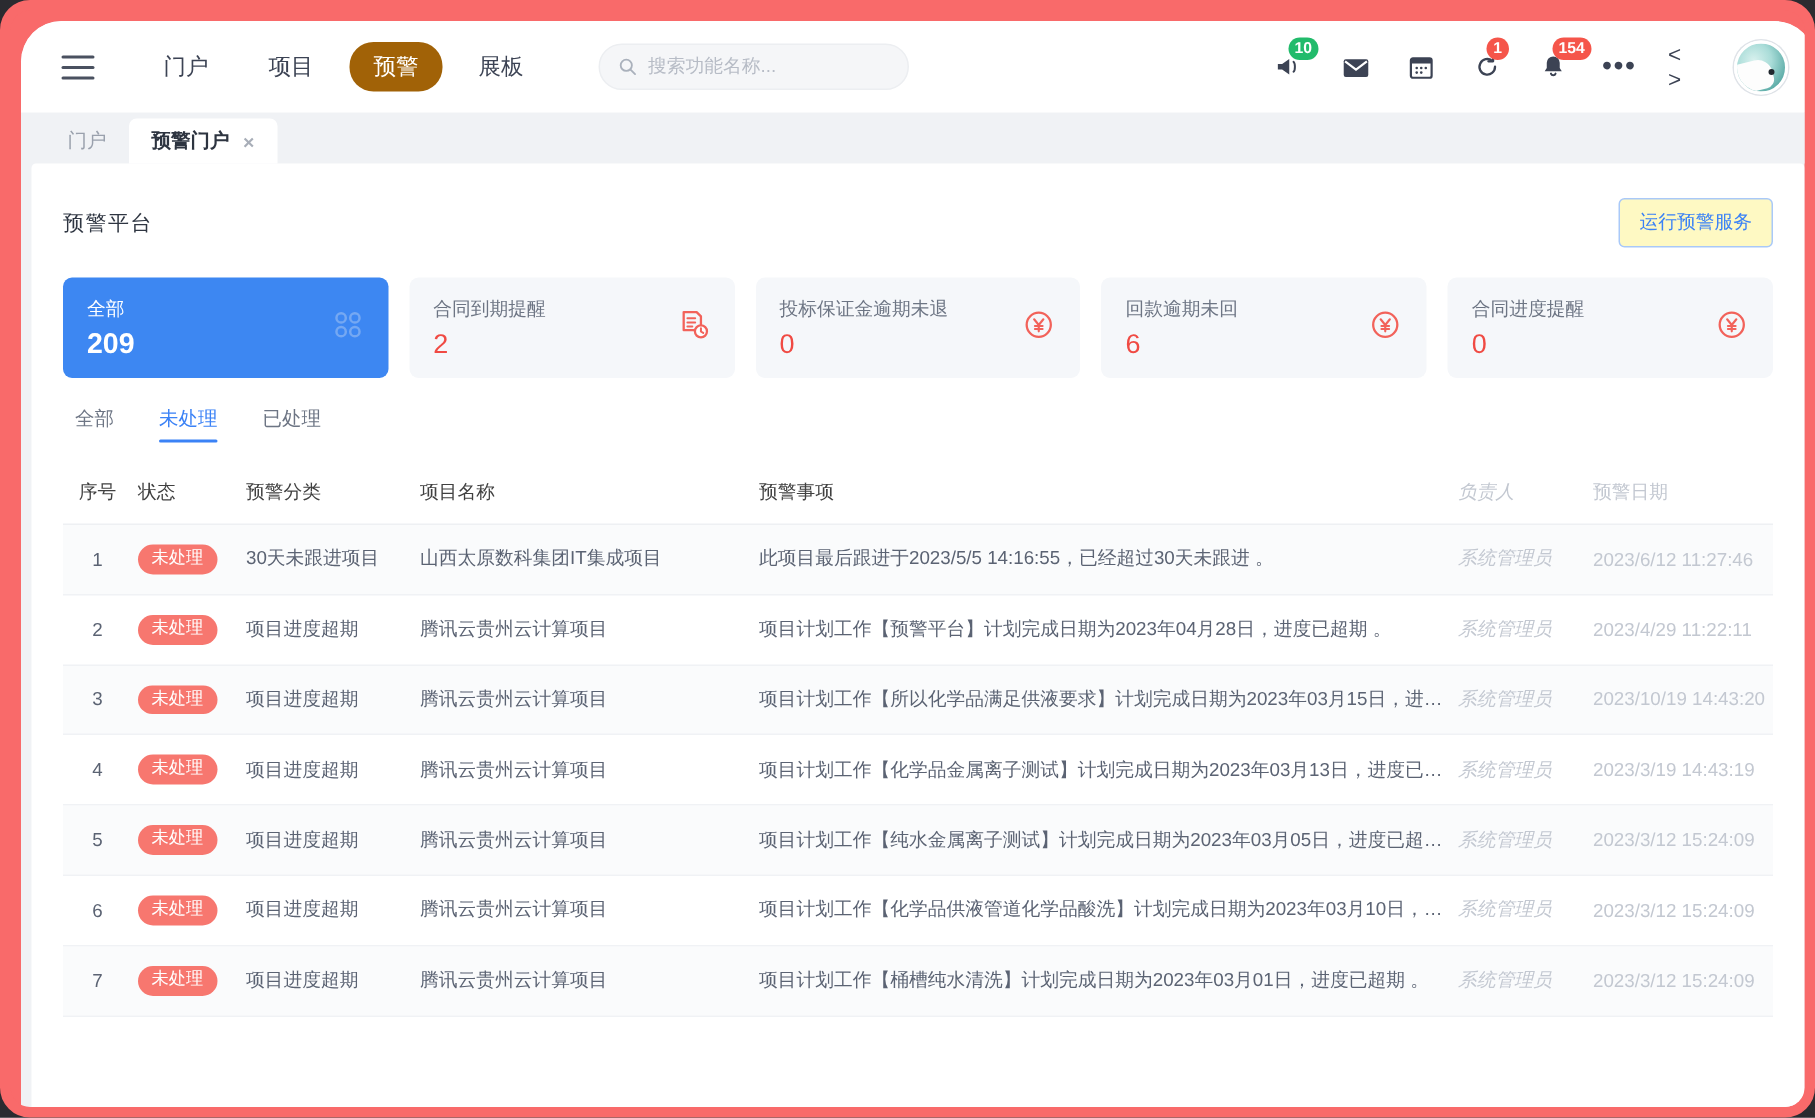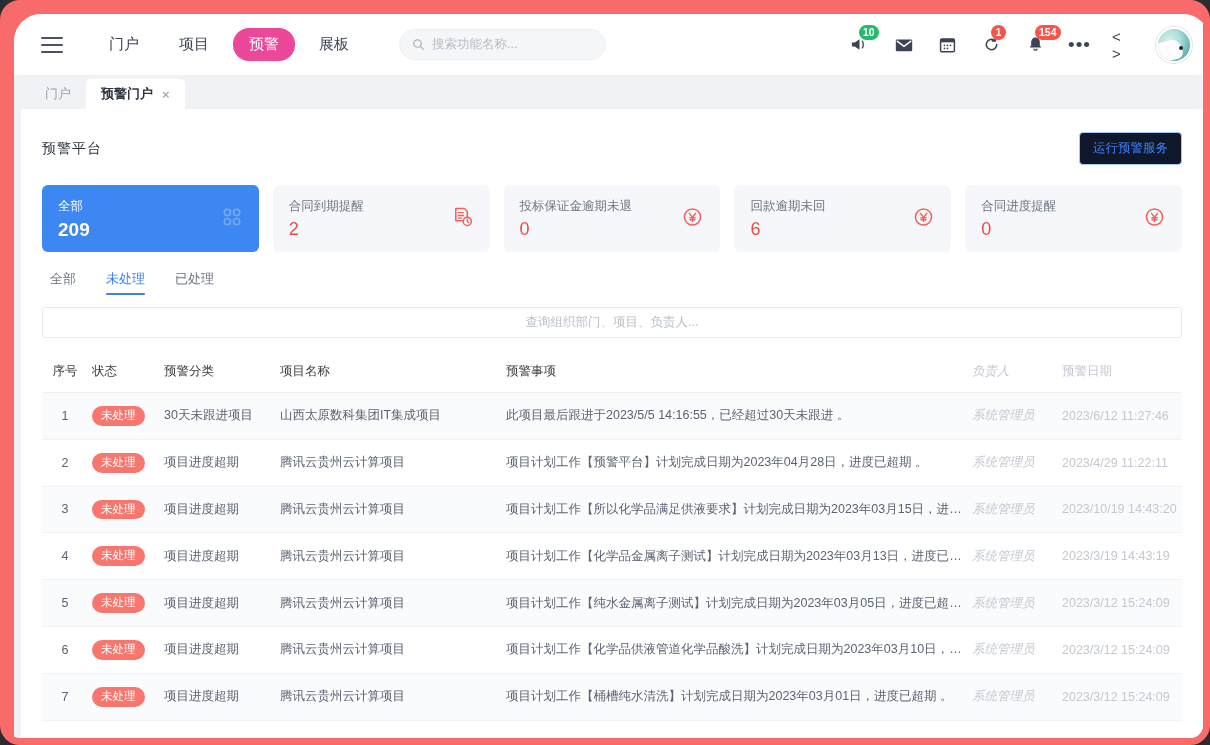--- a/index.html
+++ b/index.html
@@ -34,21 +34,21 @@
     border-top-left-radius: 27px; border-top-right-radius: 27px;
     position: relative;
   }
   .hamburger { margin-left: 27px; width: 22px; height: 16px; display:flex; flex-direction:column; justify-content:space-between; cursor:pointer;}
   .hamburger i { display:block; height:2px; background:#4a5160; border-radius:1px;}
   .navlinks { display: flex; align-items: center; margin-left: 30px; gap: 8px;}
   .navlink {
     font-size: 15px; color: #3c4354; padding: 7px 16px; border-radius: 16px;
     cursor: pointer; white-space: nowrap;
   }
-  .navlink.active { background: #ec4899; color:#fff; font-weight:400;}
+  .navlink.active { background: #a16207; color:#fff; font-weight:400;}
   .searchbox {
     margin-left: 34px; width: 207px; height: 31px; border-radius: 16px;
     background: #f5f6f8; border: 1px solid #eceef1;
     display: flex; align-items: center; padding: 0 12px; gap: 7px;
   }
   .searchbox svg { flex: none; }
   .searchbox span { font-size: 12.5px; color: #b7bcc6; }
 
   .navicons { margin-left: auto; display: flex; align-items: center; gap: 21px; padding-right: 18px;}
   .navicon { position: relative; width: 23px; height: 23px; display:flex; align-items:center; justify-content:center; cursor:pointer; color:#3c4354;}
@@ -92,21 +92,21 @@
   
   .content {
     background: #fff; margin: 0 7px; height: 640px;
     border-radius: 3px; padding: 0 21px;
   }
   .titlerow { display:flex; align-items:center; padding-top: 23px; }
   .ptitle { font-size: 14px; color:#2f3642; letter-spacing:1px;}
   .runbtn {
     margin-left:auto; font-size:12.5px; color:#3b82f6;
     border:1px solid #a9c9f8; border-radius:4px;
-    padding:7px 13px; background:#0f172a; cursor:pointer;
+    padding:7px 13px; background:#fef9c3; cursor:pointer;
   }
 
   
   .cards { display:flex; gap: 14px; margin-top: 20px; }
   .card {
     flex:1; height: 67px; border-radius: 6px; background:#f5f7fa;
     position: relative; padding: 13px 16px; cursor: pointer;
   }
   .card.active { background:#3d87f2; }
   .card .clabel { font-size:12.5px; color:#6d7584; }
@@ -317,25 +317,20 @@
         </div>
       </div>
     </div>
 
     <div class="ftabs">
       <div class="ftab">全部</div>
       <div class="ftab active">未处理</div>
       <div class="ftab">已处理</div>
     </div>
 
-    <div class="queryrow">
-      <div class="queryinput">
-        <span>查询组织部门、项目、负责人...</span>
-      </div>
-    </div>
 
     <table>
       <thead>
         <tr>
           <th class="c-idx">序号</th>
           <th class="c-state">状态</th>
           <th class="c-cat">预警分类</th>
           <th class="c-proj">项目名称</th>
           <th class="c-item">预警事项</th>
           <th class="c-owner">负责人</th>

